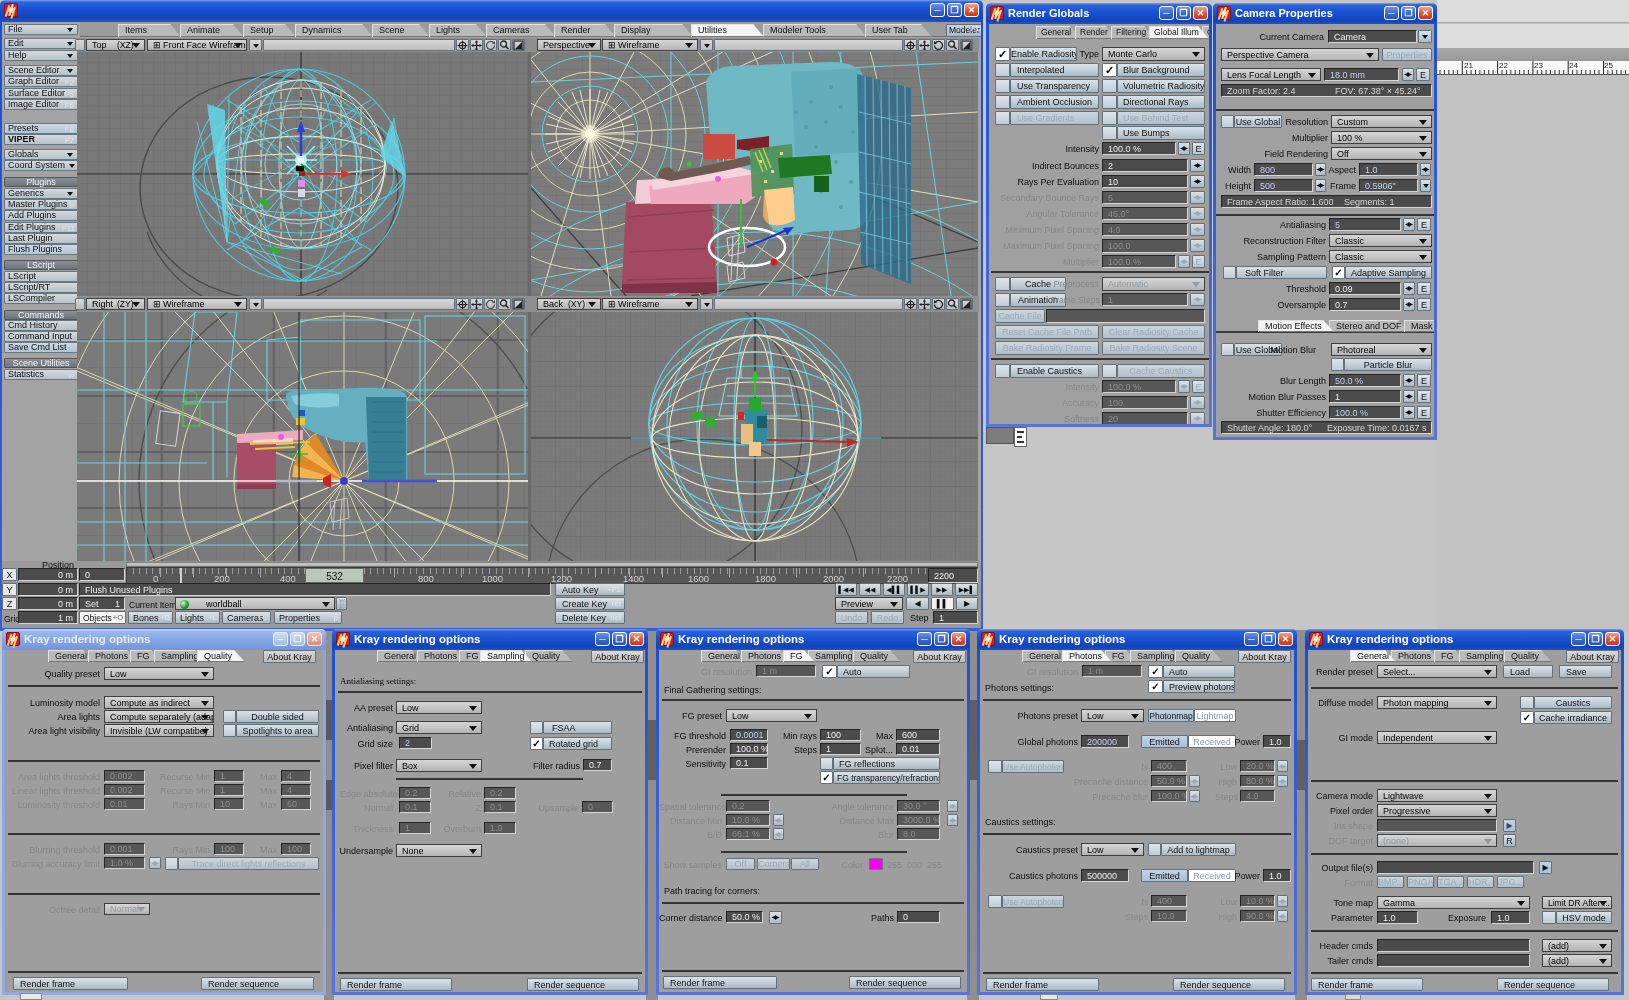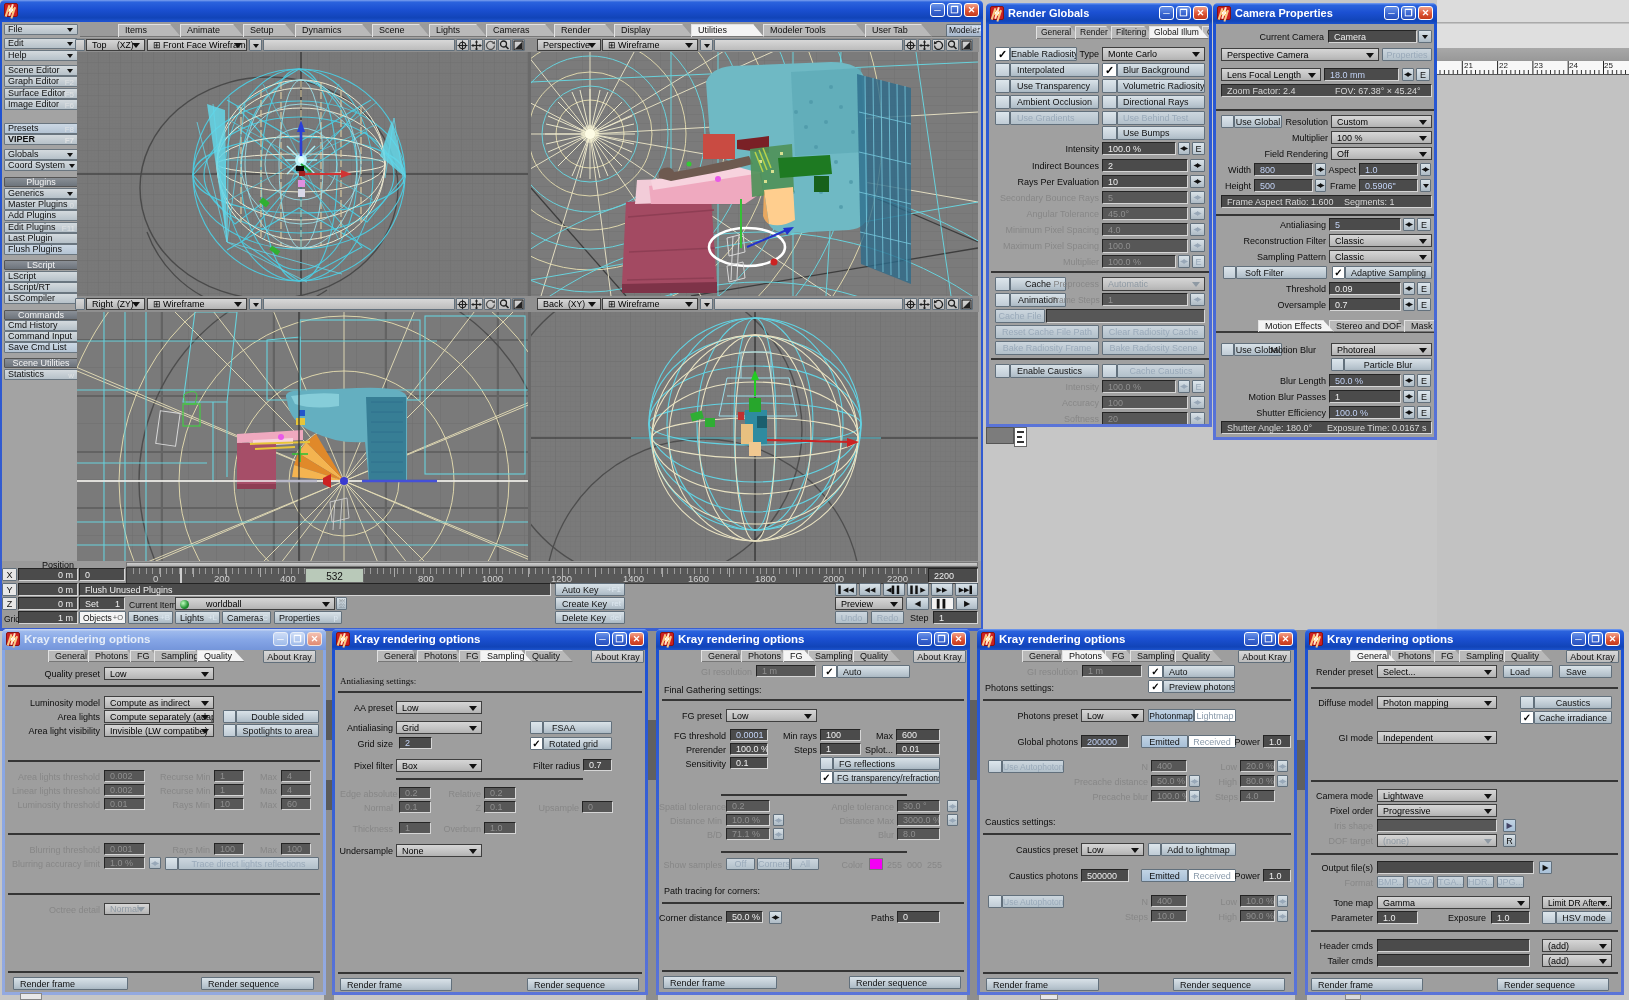--- a/index.html
+++ b/index.html
@@ -1212,21 +1212,21 @@
   <div class="lbl dim" style="left:168px;top:152px;width:67px;">Angle tolerance</div>
   <div class="fld dim" style="left:238px;top:150px;width:43px;height:12px;line-height:11px;">30.0 °</div>
   <div class="spin" style="left:288px;top:150px;width:11px;height:12px;color:#98a8b8;">◀▶</div>
   <div class="lbl dim" style="left:5px;top:166px;width:58px;">Distance Min</div>
   <div class="fld dim" style="left:67px;top:164px;width:44px;height:12px;line-height:11px;">10.0 %</div>
   <div class="spin" style="left:114px;top:164px;width:11px;height:12px;color:#98a8b8;">◀▶</div>
   <div class="lbl dim" style="left:168px;top:166px;width:67px;">Distance Max</div>
   <div class="fld dim" style="left:238px;top:164px;width:43px;height:12px;line-height:11px;">3000.0 %</div>
   <div class="spin" style="left:288px;top:164px;width:11px;height:12px;color:#98a8b8;">◀▶</div>
   <div class="lbl dim" style="left:20px;top:180px;width:43px;">B/D</div>
-  <div class="fld dim" style="left:67px;top:178px;width:44px;height:12px;line-height:11px;">71.1 %</div>
+  <div class="fld dim" style="left:67px;top:178px;width:44px;height:12px;line-height:11px;">66.1 %</div>
   <div class="spin" style="left:114px;top:178px;width:11px;height:12px;color:#98a8b8;">◀▶</div>
   <div class="lbl dim" style="left:200px;top:180px;width:35px;">Blur</div>
   <div class="fld dim" style="left:238px;top:178px;width:43px;height:12px;line-height:11px;">8.0</div>
   <div class="a sep" style="left:62px;top:201px;width:186px;height:1.5px;"></div>
   <div class="lbl dim" style="left:0px;top:210px;width:63px;">Show samples</div>
   <div class="btn dim" style="left:67px;top:208px;width:29px;height:12px;line-height:11px;">Off</div>
   <div class="btn dim" style="left:98px;top:208px;width:33px;height:12px;line-height:11px;">Corners</div>
   <div class="btn dim" style="left:132px;top:208px;width:28px;height:12px;line-height:11px;">All</div>
   <div class="lbl dim" style="left:178px;top:210px;width:26px;">Color</div>
   <div class="a" style="left:210px;top:208px;width:14px;height:12px;background:#f400f4;border:1px solid #777;"></div>

